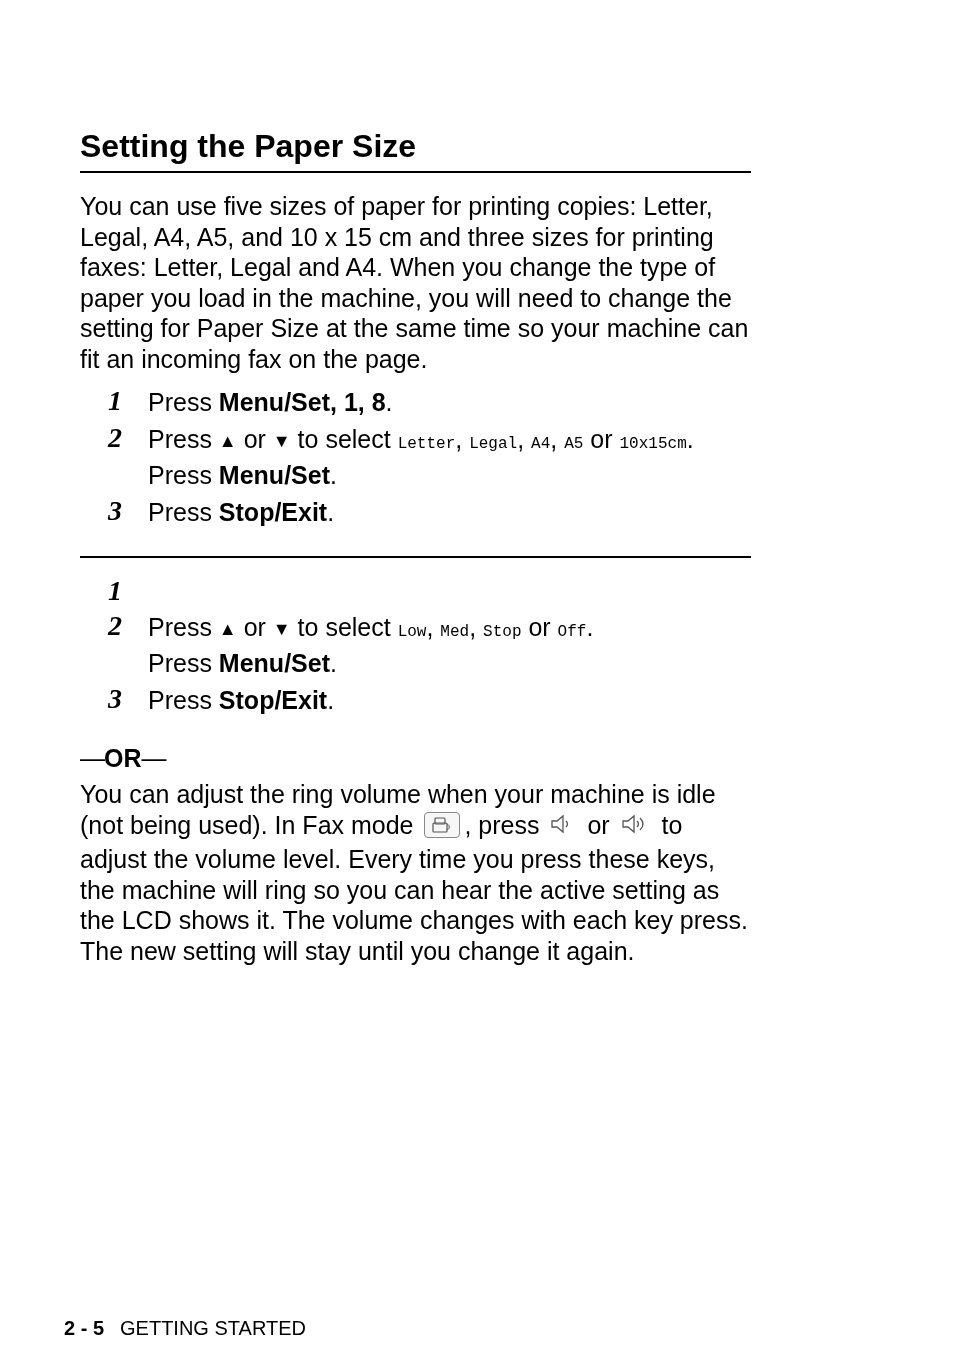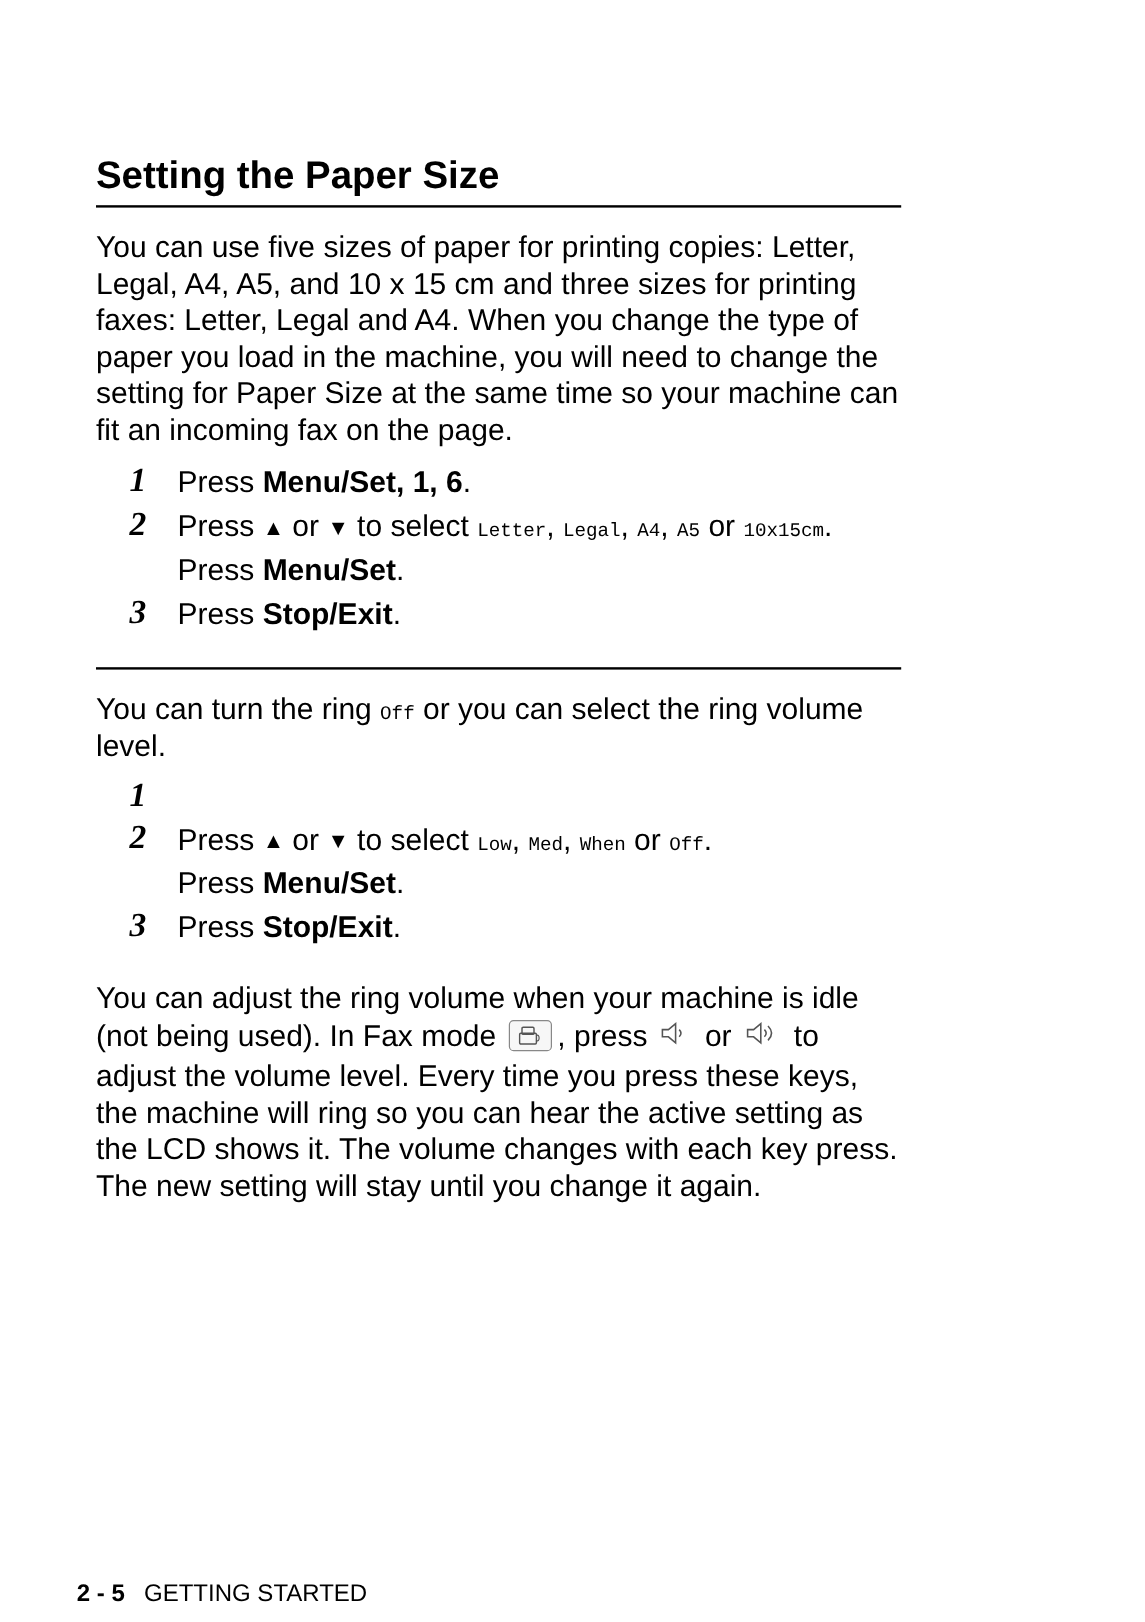--- a/index.html
+++ b/index.html
@@ -120,21 +120,21 @@
 <div class="page">
 
   <h2 class="section-title">Setting the Paper Size</h2>
   <hr class="rule">
   <p class="body-text">You can use five sizes of paper for printing copies: Letter, Legal, A4, A5, and 10 x 15 cm and three sizes for printing faxes: Letter, Legal and A4. When you change the type of paper you load in the machine, you will need to change the setting for Paper Size at the same time so your machine can fit an incoming fax on the page.</p>
 
   <div class="steps">
     <div class="step">
       <span class="step-num">1</span>
       <span class="step-text">
-        <span>Press </span><span class="bold">Menu/Set</span><span class="bold">, 1, 6</span><span>.</span>
+        <span>Press </span><span class="bold">Menu/Set</span><span class="bold">, 1, 8</span><span>.</span>
       </span>
     </div>
 
     <div class="step">
       <span class="step-num">2</span>
       <span class="step-text">
         <span>Press </span><span class="arrow">▲</span><span> or </span><span class="arrow">▼</span><span> to select </span><span class="mono">Letter</span><span>, </span><span class="mono">Legal</span><span>, </span><span class="mono">A4</span><span>, </span><span class="mono">A5</span><span> or </span><span class="mono">10x15cm</span><span>.</span>
         <span class="sub">
           <span>Press </span><span class="bold">Menu/Set</span><span>.</span>
         </span>
@@ -143,47 +143,47 @@
 
     <div class="step">
       <span class="step-num">3</span>
       <span class="step-text">
         <span>Press </span><span class="bold">Stop/Exit</span><span>.</span>
       </span>
     </div>
   </div>
 
   <hr class="rule">
-  <p class="body-text">
-    <span>You can turn the ring </span><span class="mono">Off</span><span> or you can select the ring volume level.</span>
-  </p>
 
   <div class="steps">
     <div class="step">
       <span class="step-num">1</span>
     </div>
 
     <div class="step">
       <span class="step-num">2</span>
       <span class="step-text">
-        <span>Press </span><span class="arrow">▲</span><span> or </span><span class="arrow">▼</span><span> to select </span><span class="mono">Low</span><span>, </span><span class="mono">Med</span><span>, </span><span class="mono">When</span><span> or </span><span class="mono">Off</span><span>.</span>
+        <span>Press </span><span class="arrow">▲</span><span> or </span><span class="arrow">▼</span><span> to select </span><span class="mono">Low</span><span>, </span><span class="mono">Med</span><span>, </span><span class="mono">Stop</span><span> or </span><span class="mono">Off</span><span>.</span>
         <span class="sub">
           <span>Press </span><span class="bold">Menu/Set</span><span>.</span>
         </span>
       </span>
     </div>
 
     <div class="step">
       <span class="step-num">3</span>
       <span class="step-text">
         <span>Press </span><span class="bold">Stop/Exit</span><span>.</span>
       </span>
     </div>
   </div>
 
+  <div class="or-line">
+    <span class="long-dash">—</span><span class="bold">OR</span><span class="long-dash">—</span>
+  </div>
 
   <p class="body-text">
     <span>You can adjust the ring volume when your machine is idle (not being used). In Fax mode </span><span class="fax-icon-box">
       <svg width="20" height="16" viewBox="0 0 20 16">
         <rect x="1" y="6" width="14" height="9" rx="1" fill="none" stroke="#555" stroke-width="1.2"></rect>
         <rect x="3" y="1" width="10" height="6" rx="1" fill="none" stroke="#555" stroke-width="1.2"></rect>
         <path d="M15 8 C18 6 18 14 15 12" fill="none" stroke="#555" stroke-width="1"></path>
       </svg>
     </span><span>, press </span><span class="speaker-icon">
       <svg width="26" height="20" viewBox="0 0 26 20">

